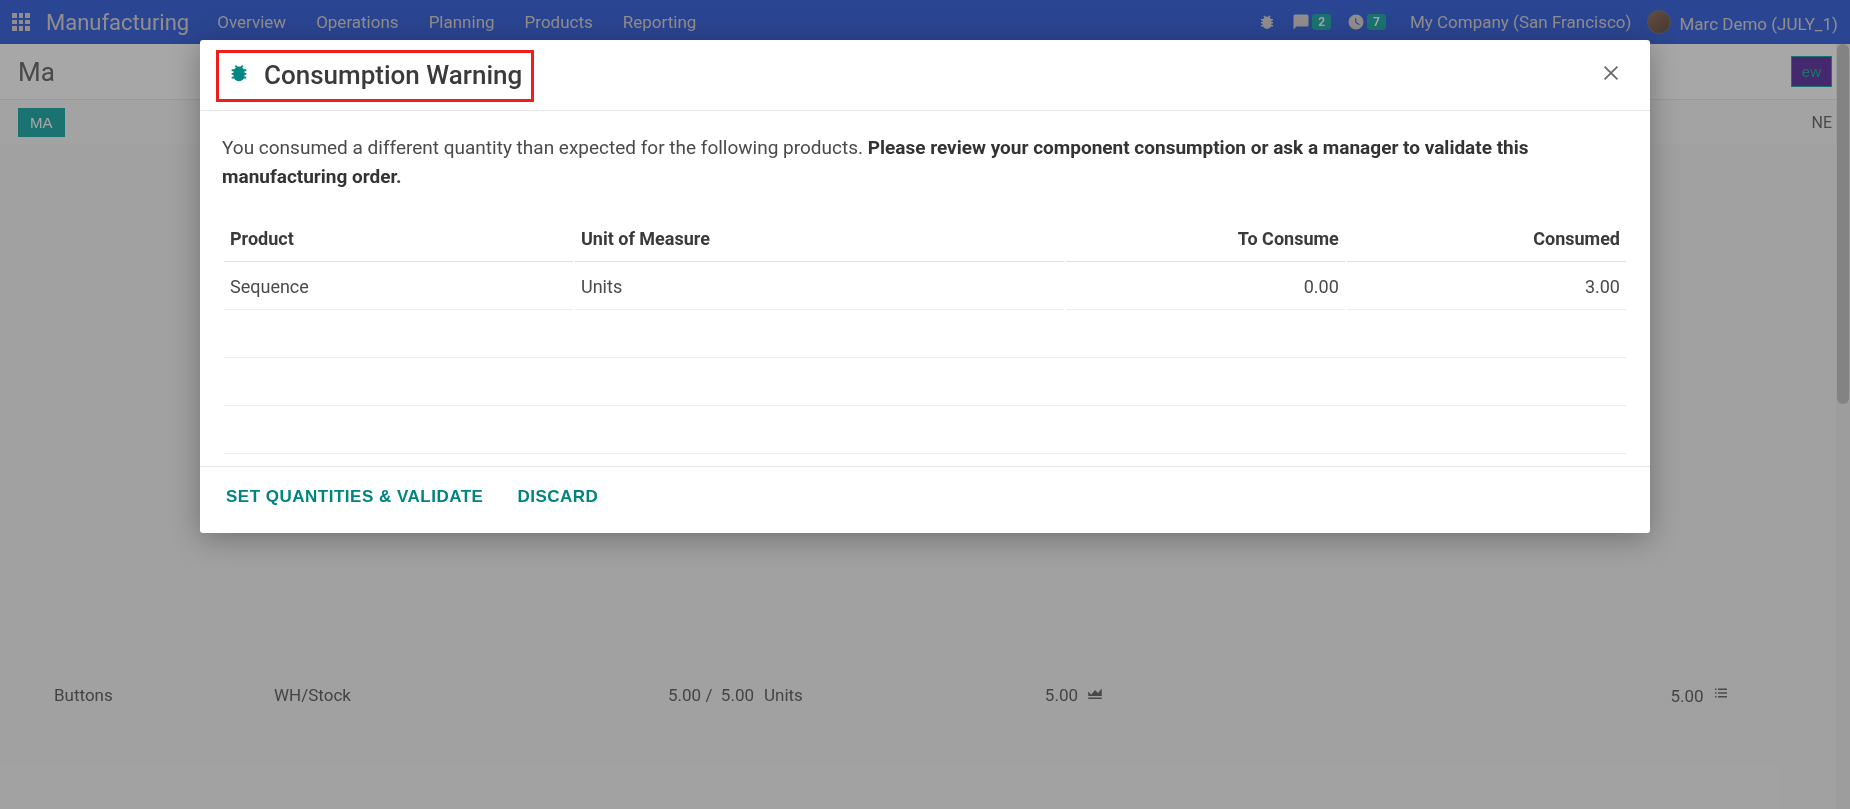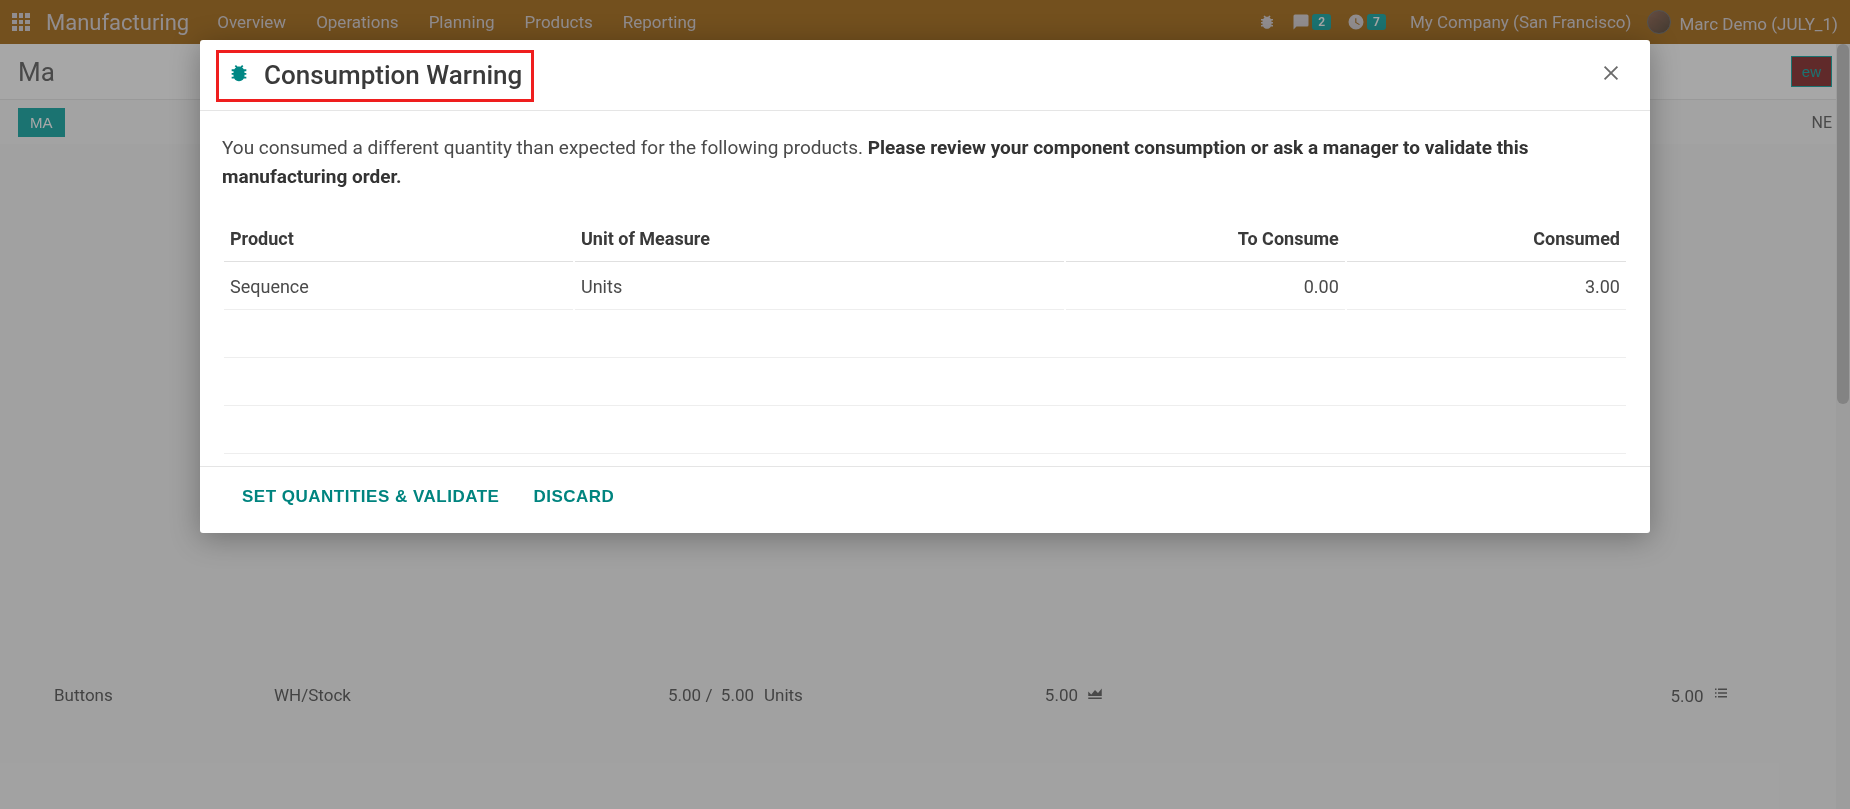--- a/index.html
+++ b/index.html
@@ -1,35 +1,35 @@
 <!DOCTYPE html>
 <html><head>
 <meta charset="utf-8">
 <style>
 * { box-sizing: border-box; margin: 0; padding: 0; }
 body { font-family: -apple-system, BlinkMacSystemFont, "Segoe UI", Roboto, sans-serif; background: #f5f5f5; overflow: hidden; width: 1850px; height: 809px; position: relative; }
 
 
-.navbar { background: #a16207; height: 44px; display: flex; align-items: center; color: #d8d0d4; padding: 0 12px; font-size: 17px; }
+.navbar { background: #1d4ed8; height: 44px; display: flex; align-items: center; color: #d8d0d4; padding: 0 12px; font-size: 17px; }
 .apps-icon { width: 18px; height: 18px; display: grid; grid-template-columns: repeat(3,1fr); grid-template-rows: repeat(3,1fr); gap: 2px; margin-right: 16px; }
 .apps-icon span { background: #d8d0d4; }
 .nav-title { font-size: 22px; color: #d8d0d4; margin-right: 28px; }
 .nav-link { margin-right: 30px; color: #d8d0d4; cursor: pointer; }
 .nav-spacer { flex: 1; }
 .nav-icon { margin: 0 8px; display: inline-flex; align-items: center; position: relative; }
 .nav-icon svg { width: 18px; height: 18px; fill: #d8d0d4; }
 .badge { background: #00a09d; color: #fff; font-size: 12px; padding: 1px 6px; border-radius: 3px; margin-left: 2px; font-weight: 600; }
 .nav-company { margin: 16px 16px; }
 .nav-user { display: flex; align-items: flex-end; gap: 8px; }
 .avatar { width: 24px; height: 24px; border-radius: 50%; background: linear-gradient(135deg,#8a5a44,#4a3a2a); border: 1px solid #666; }
 
 
 .breadcrumb-bar { height: 56px; background: #fff; display: flex; align-items: center; padding: 0 18px; border-bottom: 1px solid #e5e5e5; }
 .breadcrumb-text { font-size: 26px; color: #555; }
-.top-right-btn { margin-left: auto; border: 1px solid #00a09d; color: #00a09d; padding: 6px 10px; font-size: 15px; background: #7f1d1d; }
+.top-right-btn { margin-left: auto; border: 1px solid #00a09d; color: #00a09d; padding: 6px 10px; font-size: 15px; background: #4c1d95; }
 
 
 .action-bar { height: 44px; background: #f8f8f8; display: flex; align-items: center; padding: 0 18px; }
 .action-btn { background: #00a09d; color: #fff; padding: 6px 12px; border: none; font-size: 15px; margin-right: 8px; }
 .action-right { margin-left: auto; color: #555; }
 
 
 .bg-row { position: absolute; bottom: 90px; left: 0; right: 0; height: 48px; display: flex; align-items: center; padding: 0 100px 0 54px; font-size: 17px; color: #4a4a4a; }
 .bg-row .c1 { width: 220px; }
 .bg-row .c2 { width: 280px; }
@@ -54,21 +54,21 @@
 .warn-text { font-size: 19px; color: #4a4a4a; line-height: 1.55; margin-bottom: 22px; }
 .warn-text .bold { font-weight: 700; color: #333; }
 
 .modal-table { width: 100%; }
 .modal-table th, .modal-table td { text-align: left; padding: 12px 6px; font-size: 18px; color: #3a3a3a; }
 .modal-table th { font-weight: 700; border-bottom: 1px solid #e0e0e0; }
 .modal-table td { border-bottom: 1px solid #eee; font-weight: 400; color: #4a4a4a; }
 .modal-table .num { text-align: right; }
 .modal-table tr.empty td { height: 46px; border-bottom: 1px solid #eee; }
 
-.modal-footer { border-top: 1px solid #e5e5e5; padding: 20px 42px 26px; display: flex; gap: 34px; }
+.modal-footer { border-top: 1px solid #e5e5e5; padding: 20px 26px 26px; display: flex; gap: 34px; }
 .footer-btn { background: none; border: none; color: #00847f; font-weight: 700; font-size: 17px; letter-spacing: .5px; cursor: pointer; }
 
 .scroll-indicator { position: absolute; right: 0; top: 44px; bottom: 0; width: 14px; background: #ededed; }
 .scroll-thumb { position: absolute; right: 1px; top: 0; width: 12px; height: 360px; background: #bdbdbd; border-radius: 6px; }
 </style>
 </head>
 <body>
 
 <div class="navbar">
   <div class="apps-icon">

